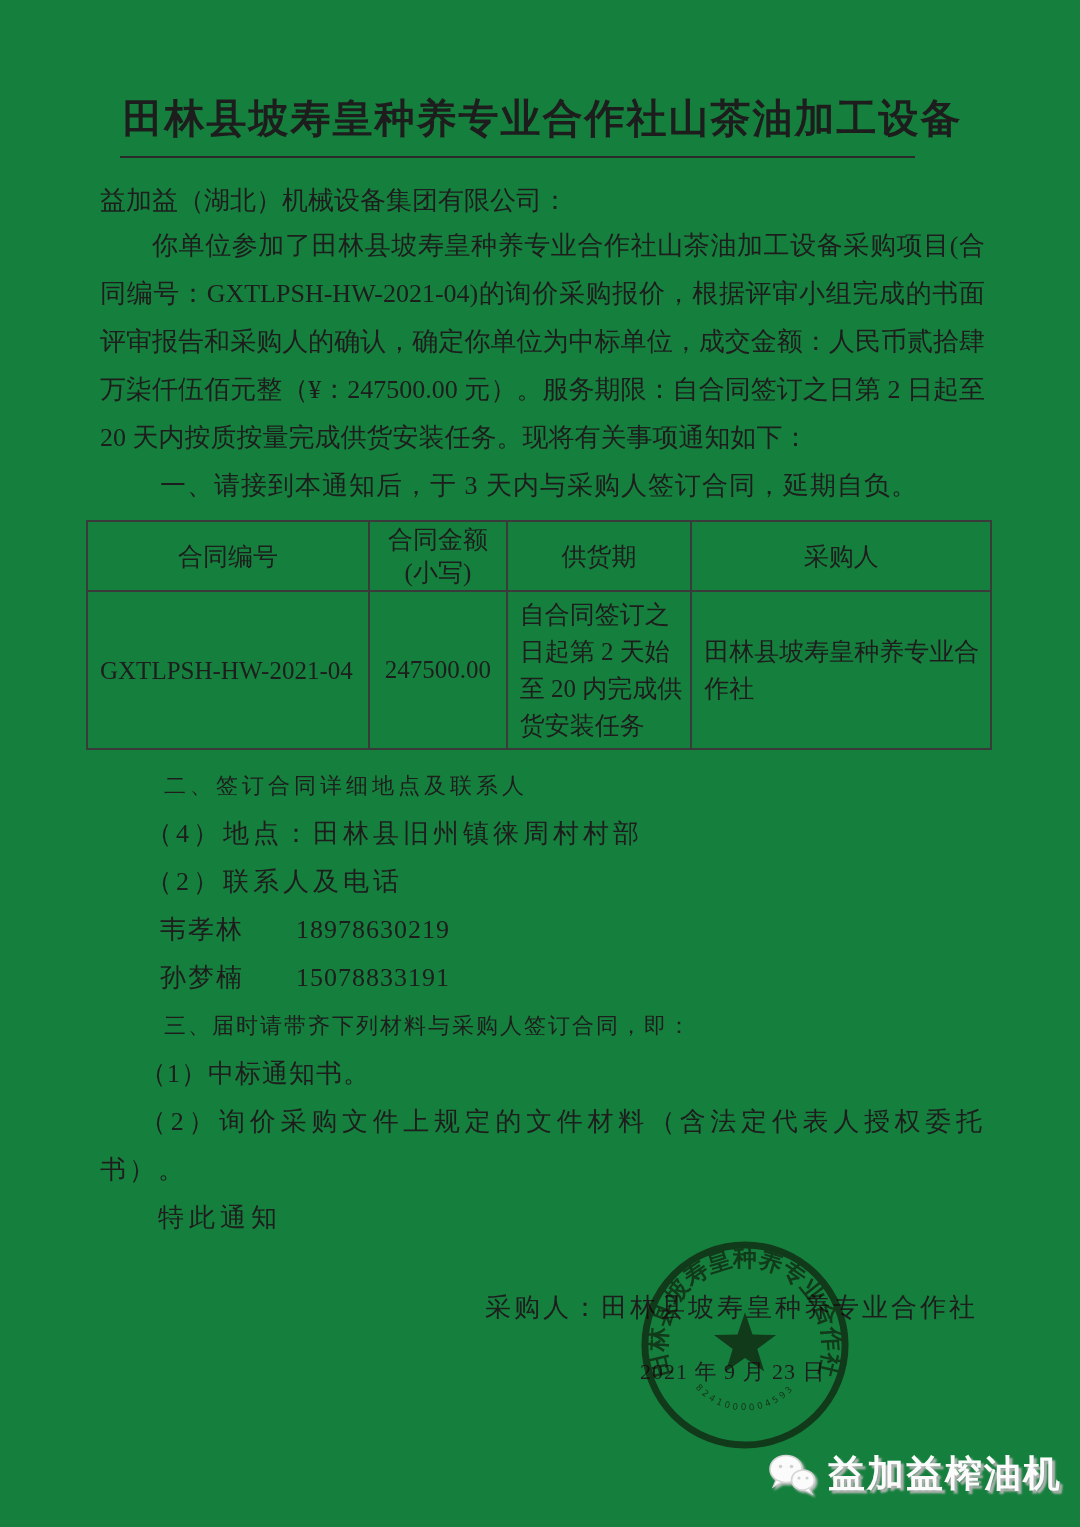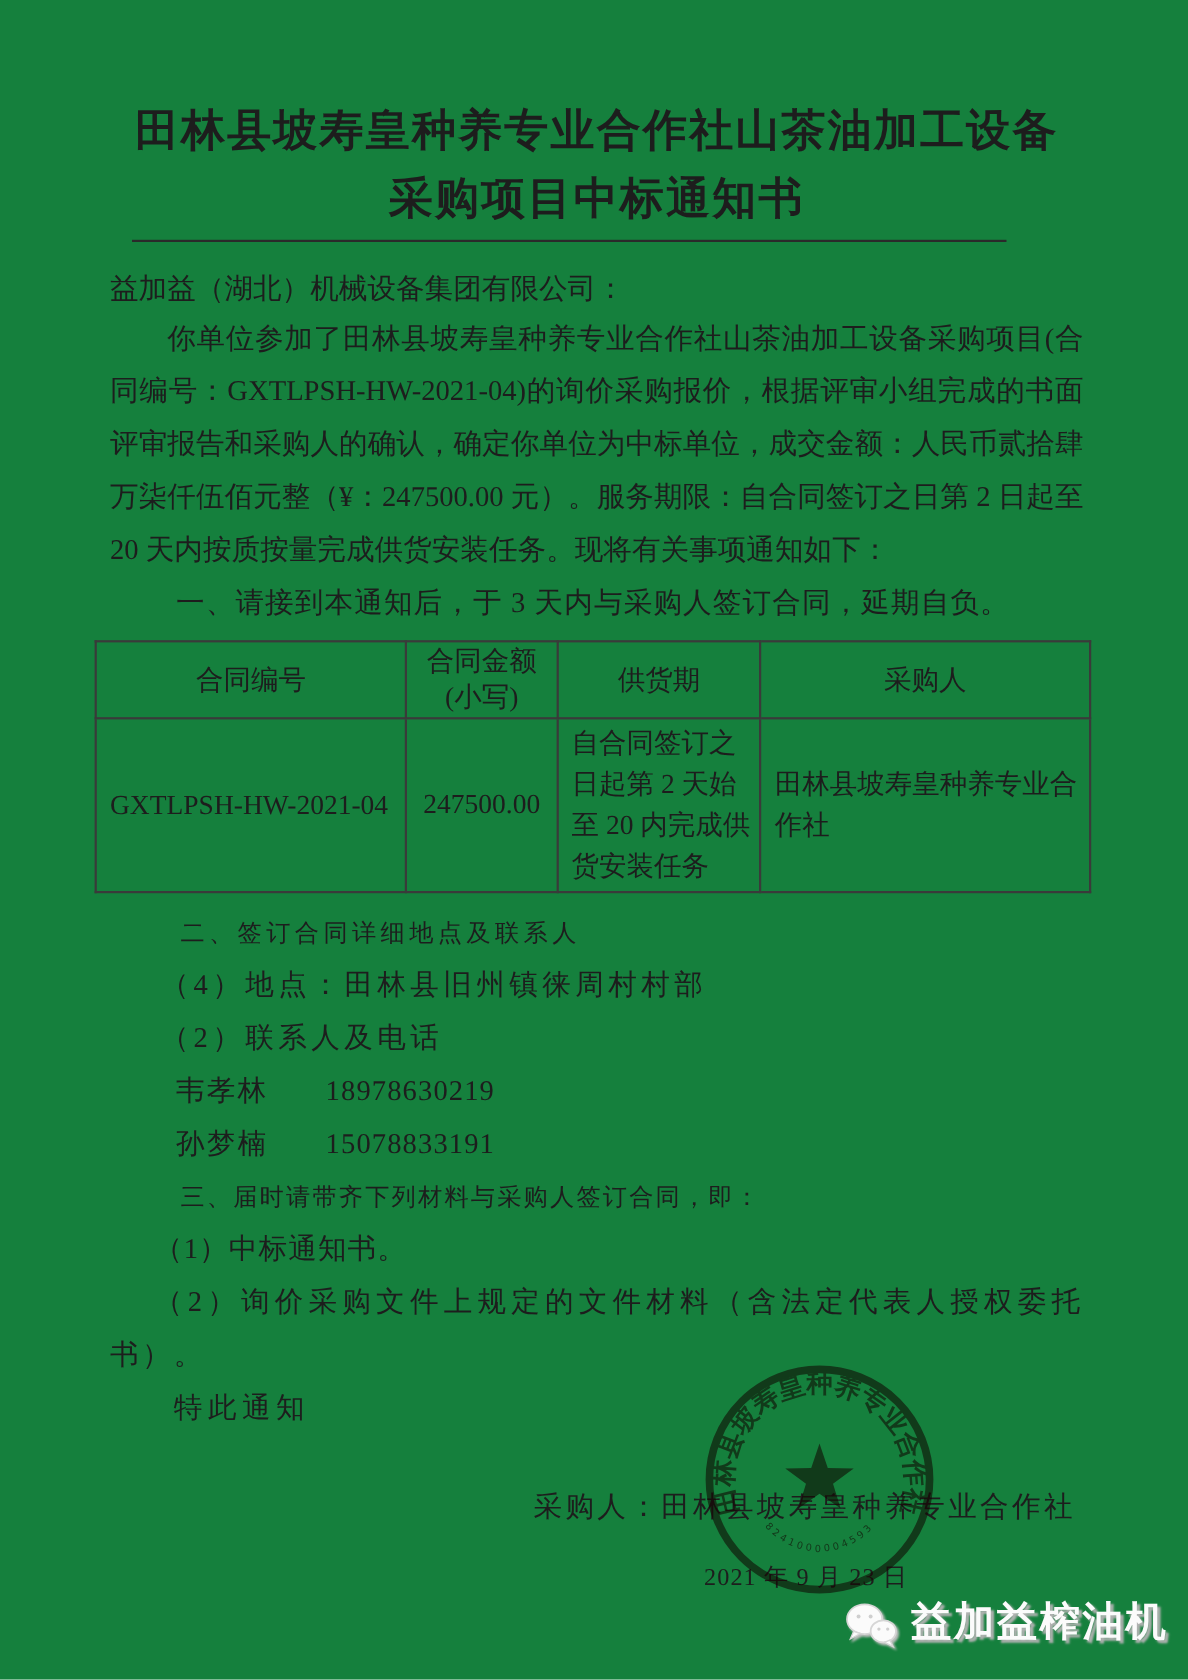--- a/index.html
+++ b/index.html
@@ -127,41 +127,40 @@
     height: 218px;
     opacity: 0.82;
     mix-blend-mode: multiply;
     pointer-events: none;
   }
   .watermark {
     position: absolute;
     right: 18px;
     bottom: 28px;
     display: flex;
-    align-items: flex-end;
+    align-items: center;
     gap: 10px;
   }
   .watermark-label {
     font-family: "Liberation Sans", "DejaVu Sans", sans-serif;
     font-weight: bold;
     font-size: 37px;
     color: #fbfbfb;
     letter-spacing: 2px;
     text-shadow: 3px 3px 2px #b2b2b2;
   }
   .wm-icon { filter: drop-shadow(2px 2px 1px #bdbdbd); }
 </style>
 </head>
 <body>
 
 <div class="page">
 
   <div class="doc-title">
     <div>田林县坡寿皇种养专业合作社山茶油加工设备</div>
-    <div>采购项目中标通知书</div>
   </div>
   <div class="title-underline"></div>
 
   <div class="recipient">益加益（湖北）机械设备集团有限公司：</div>
 
   <div class="para">你单位参加了田林县坡寿皇种养专业合作社山茶油加工设备采购项目(合同编号：GXTLPSH-HW-2021-04)的询价采购报价，根据评审小组完成的书面评审报告和采购人的确认，确定你单位为中标单位，成交金额：人民币贰拾肆万柒仟伍佰元整（¥：247500.00 元）。服务期限：自合同签订之日第 2 日起至 20 天内按质按量完成供货安装任务。现将有关事项通知如下：</div>
 
   <div class="clause">一、请接到本通知后，于 3 天内与采购人签订合同，延期自负。</div>
 
   <table class="contract">

